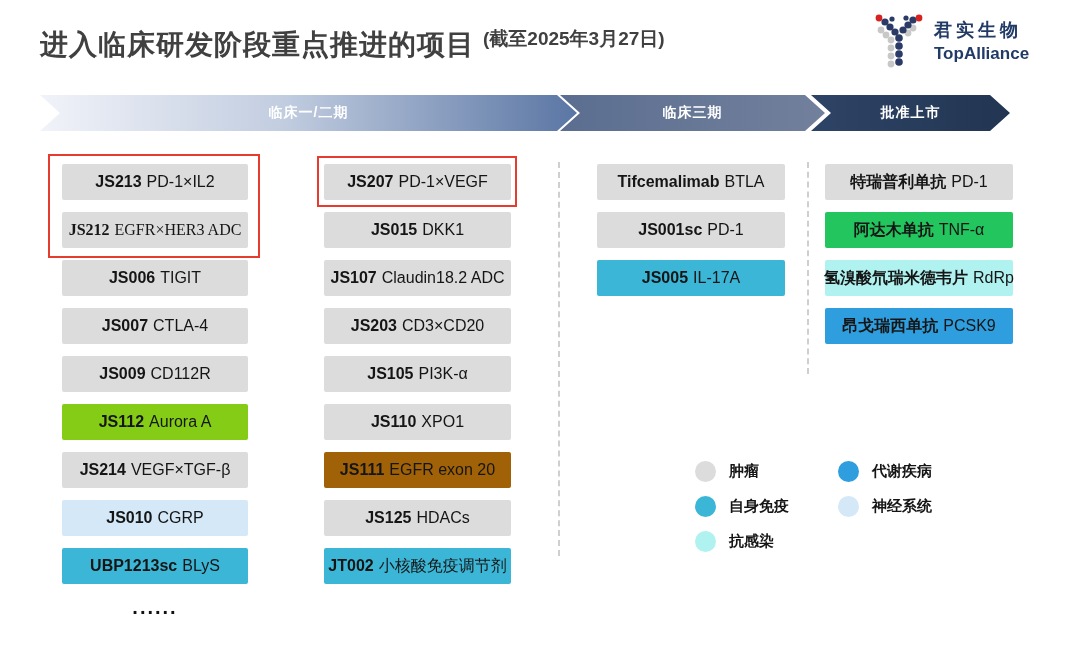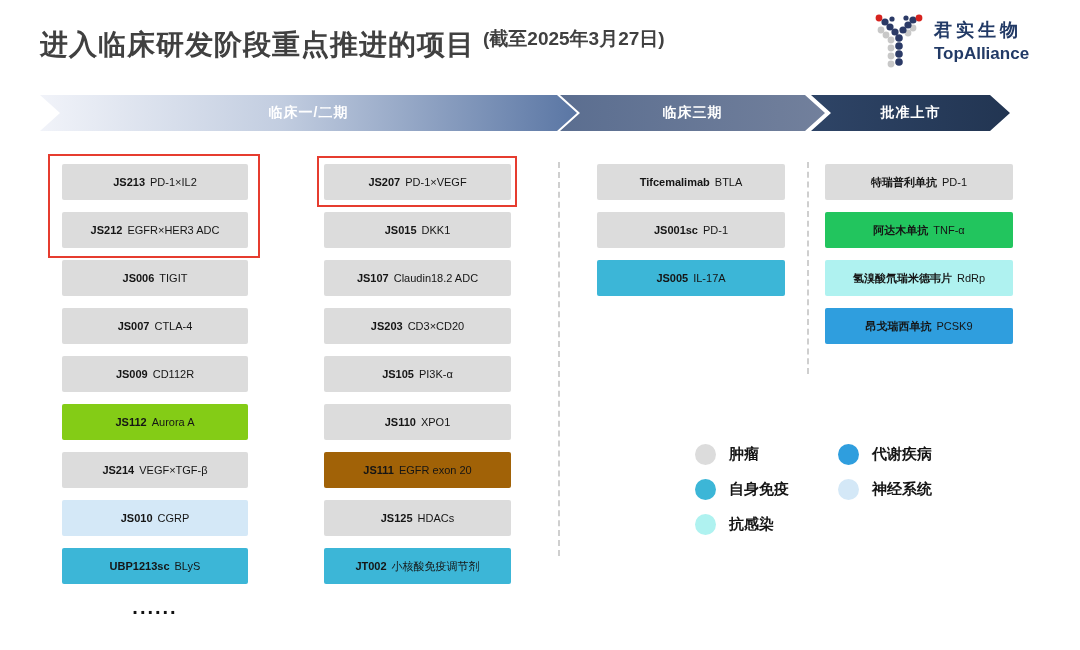--- a/index.html
+++ b/index.html
@@ -31,36 +31,36 @@
     background:linear-gradient(90deg,#2e4466 0%,#223552 100%);
     clip-path:polygon(0 0, calc(100% - 20px) 0, 100% 50%, calc(100% - 20px) 100%, 0 100%, 20px 50%); }
 
   
   .col { position:absolute; top:164px; }
   .col-1 { left:62px;  width:186px; }
   .col-2 { left:324px; width:187px; }
   .col-3 { left:597px; width:188px;text-align:center; }
   .col-4 { left:825px; width:188px; }
   .box { height:36px; margin-bottom:12px; display:flex; align-items:center; justify-content:center;
-         font-size:11px; color:#151515; border-radius:2px; background:#dcdcdc; white-space:nowrap; }
+         font-size:16px; color:#151515; border-radius:2px; background:#dcdcdc; white-space:nowrap; }
   .box .code { font-weight:700; }
   .box .target { font-weight:400; margin-left:5px; }
 
   
   .red-frame { position:absolute; border:2px solid #e63c2f; background:transparent; }
   .red-frame-1 { left:48px; top:154px; width:212px; height:104px; }
   .red-frame-2 { left:317px; top:156px; width:200px; height:51px; }
 
   
   .vsep { position:absolute; width:0; border-left:2px dashed #cfcfcf; }
   .vsep-1 { left:558px; top:162px; height:394px; }
   .vsep-2 { left:807px; top:162px; height:212px; }
 
   
-  .legend-col { position:absolute; top:443px; }
+  .legend-col { position:absolute; top:460px; }
   .legend-col-a { left:695px; }
   .legend-col-b { left:838px; }
   .legend-row { display:flex; align-items:center; height:22px; margin-bottom:13px; }
   .legend-dot { width:21px; height:21px; border-radius:50%; flex:0 0 auto; }
   .legend-label { margin-left:13px; font-size:15px; font-weight:700; color:#151515; white-space:nowrap; }
 
   
   .more-dots { position:absolute; left:62px; top:596px; width:186px; text-align:center;
                font-size:20px; font-weight:800; letter-spacing:2px; color:#111111; }
 </style>
@@ -122,21 +122,21 @@
   </div>
   <div class="arrow arrow-3">
     <span>批准上市</span>
   </div>
 
   <div class="col col-1">
     <div class="box" style="background: rgb(220, 220, 220);">
         <span class="code">JS213</span>
         <span class="target">PD-1×IL2</span>
       </div>
-    <div class="box" style="background: rgb(220, 220, 220);">
+    <div class="box" style="background: rgb(220, 220, 220); font-family: Liberation Serif, serif;">
         <span class="code">JS212</span>
         <span class="target">EGFR×HER3 ADC</span>
       </div>
     <div class="box" style="background: rgb(220, 220, 220);">
         <span class="code">JS006</span>
         <span class="target">TIGIT</span>
       </div>
     <div class="box" style="background: rgb(220, 220, 220);">
         <span class="code">JS007</span>
         <span class="target">CTLA-4</span>

